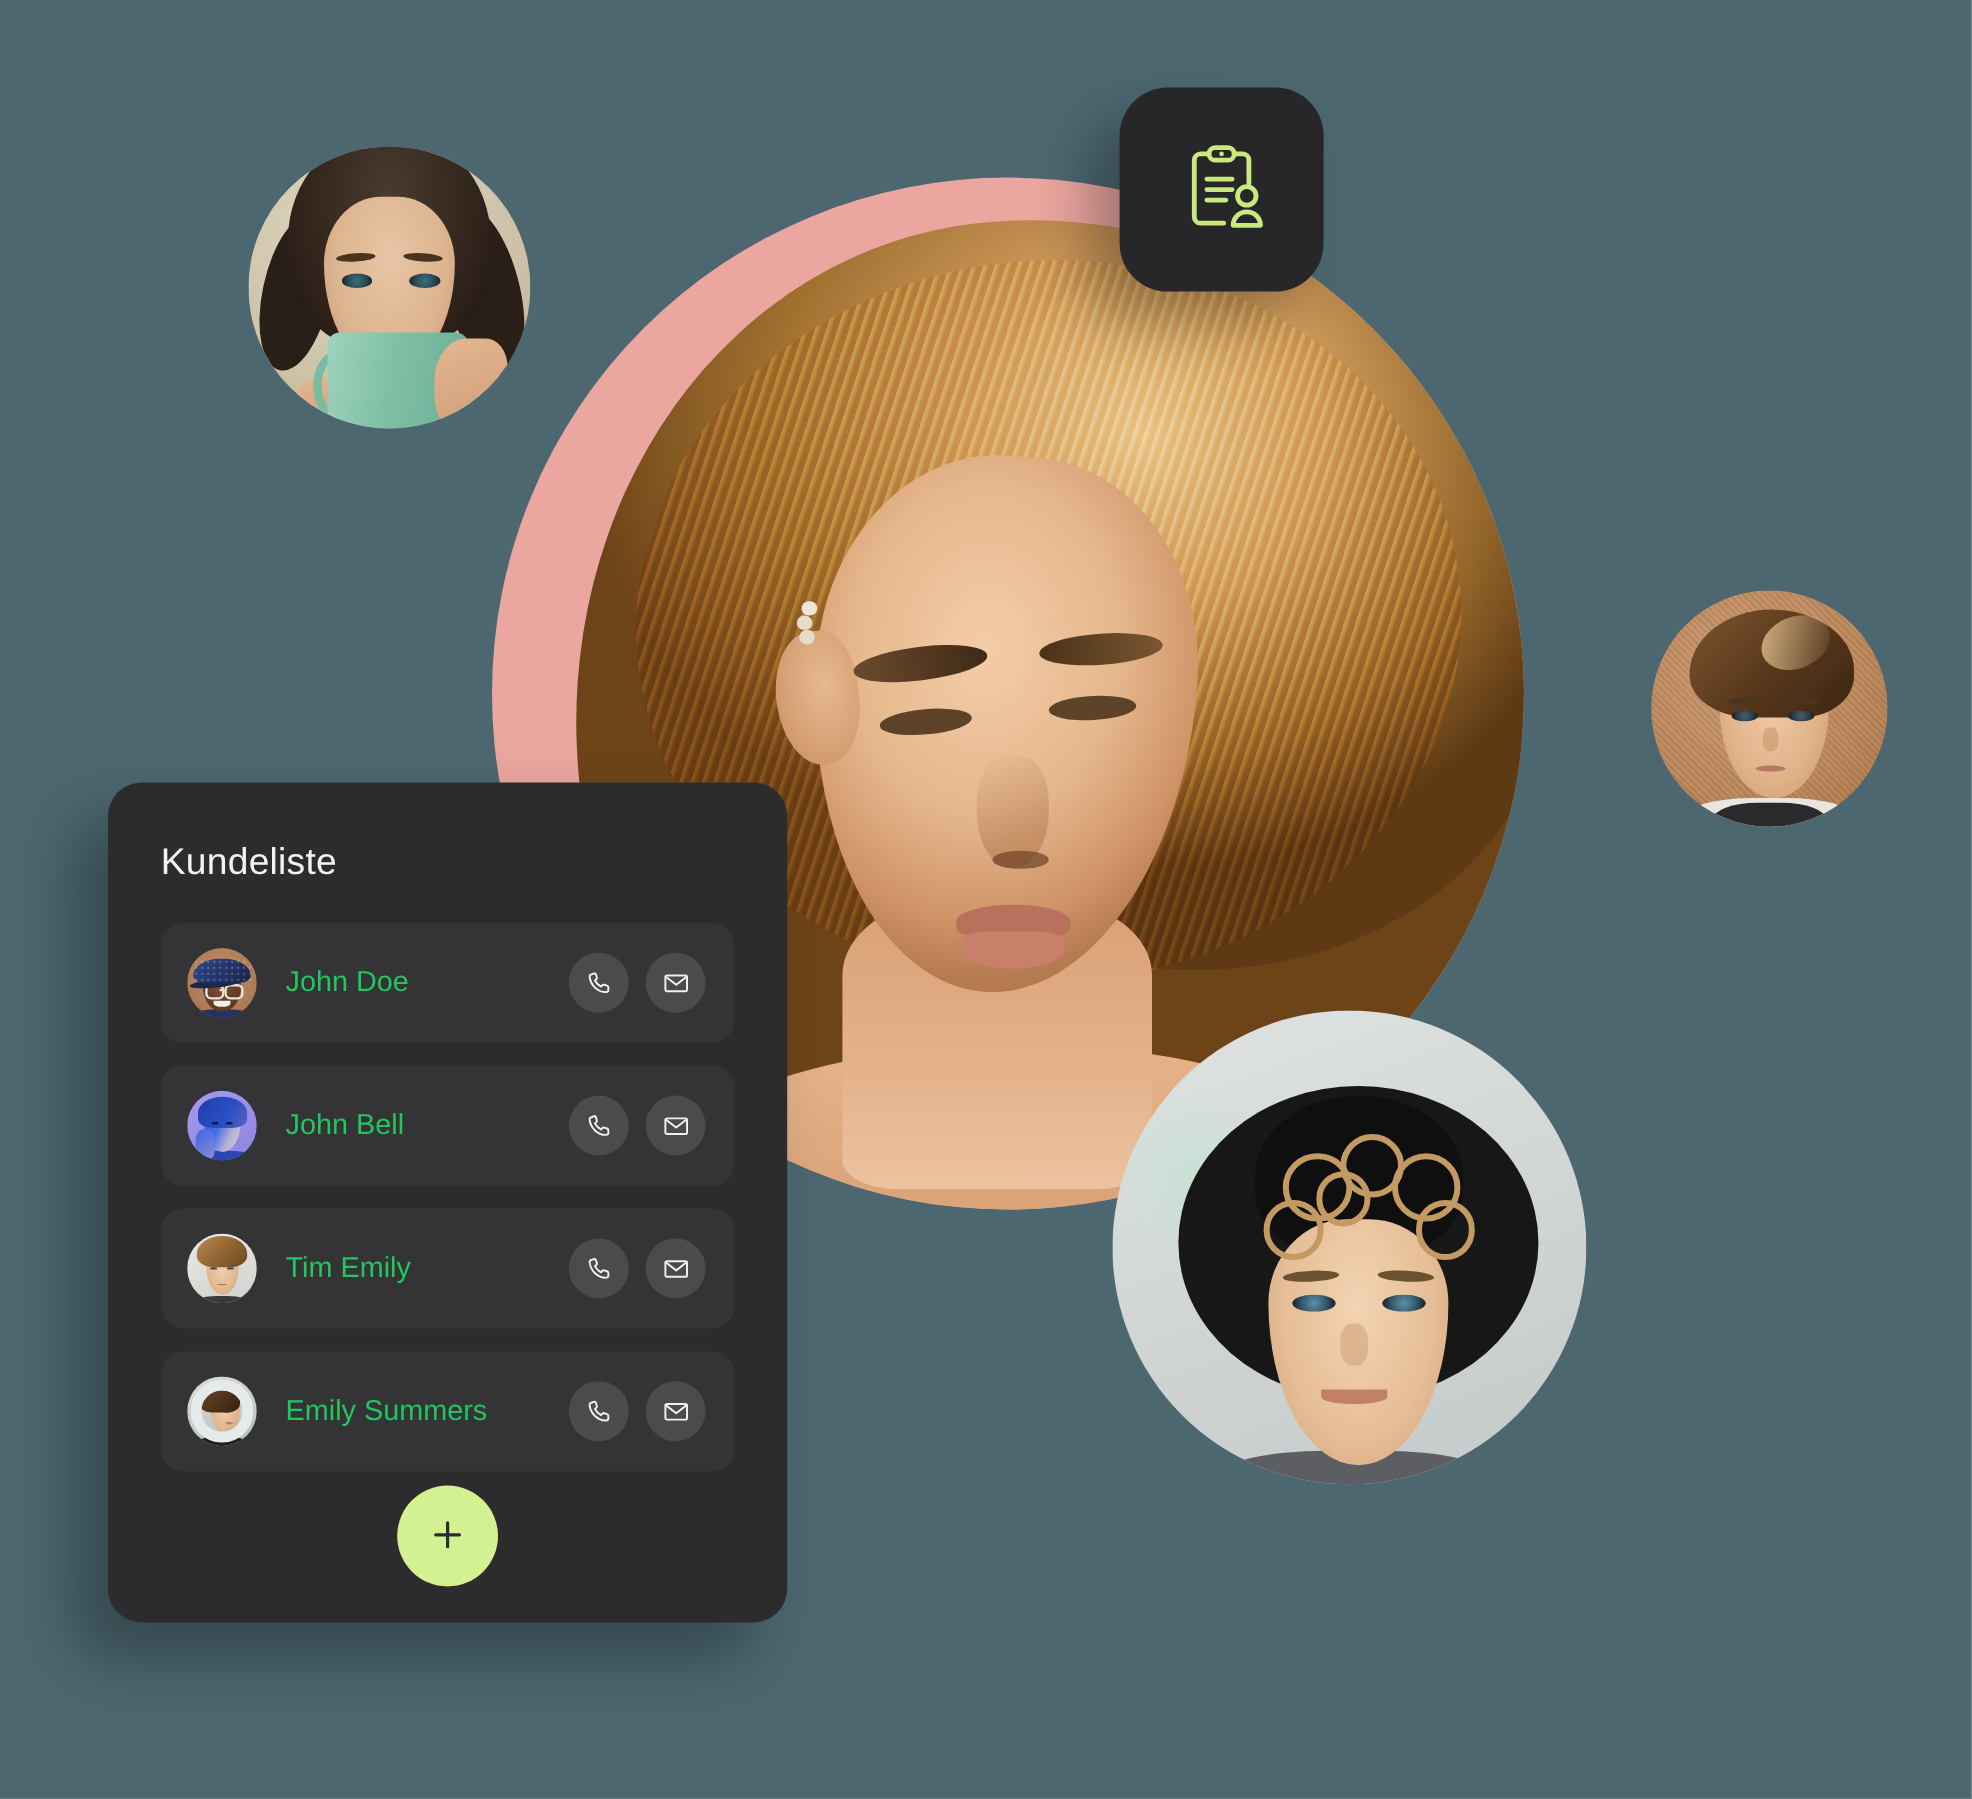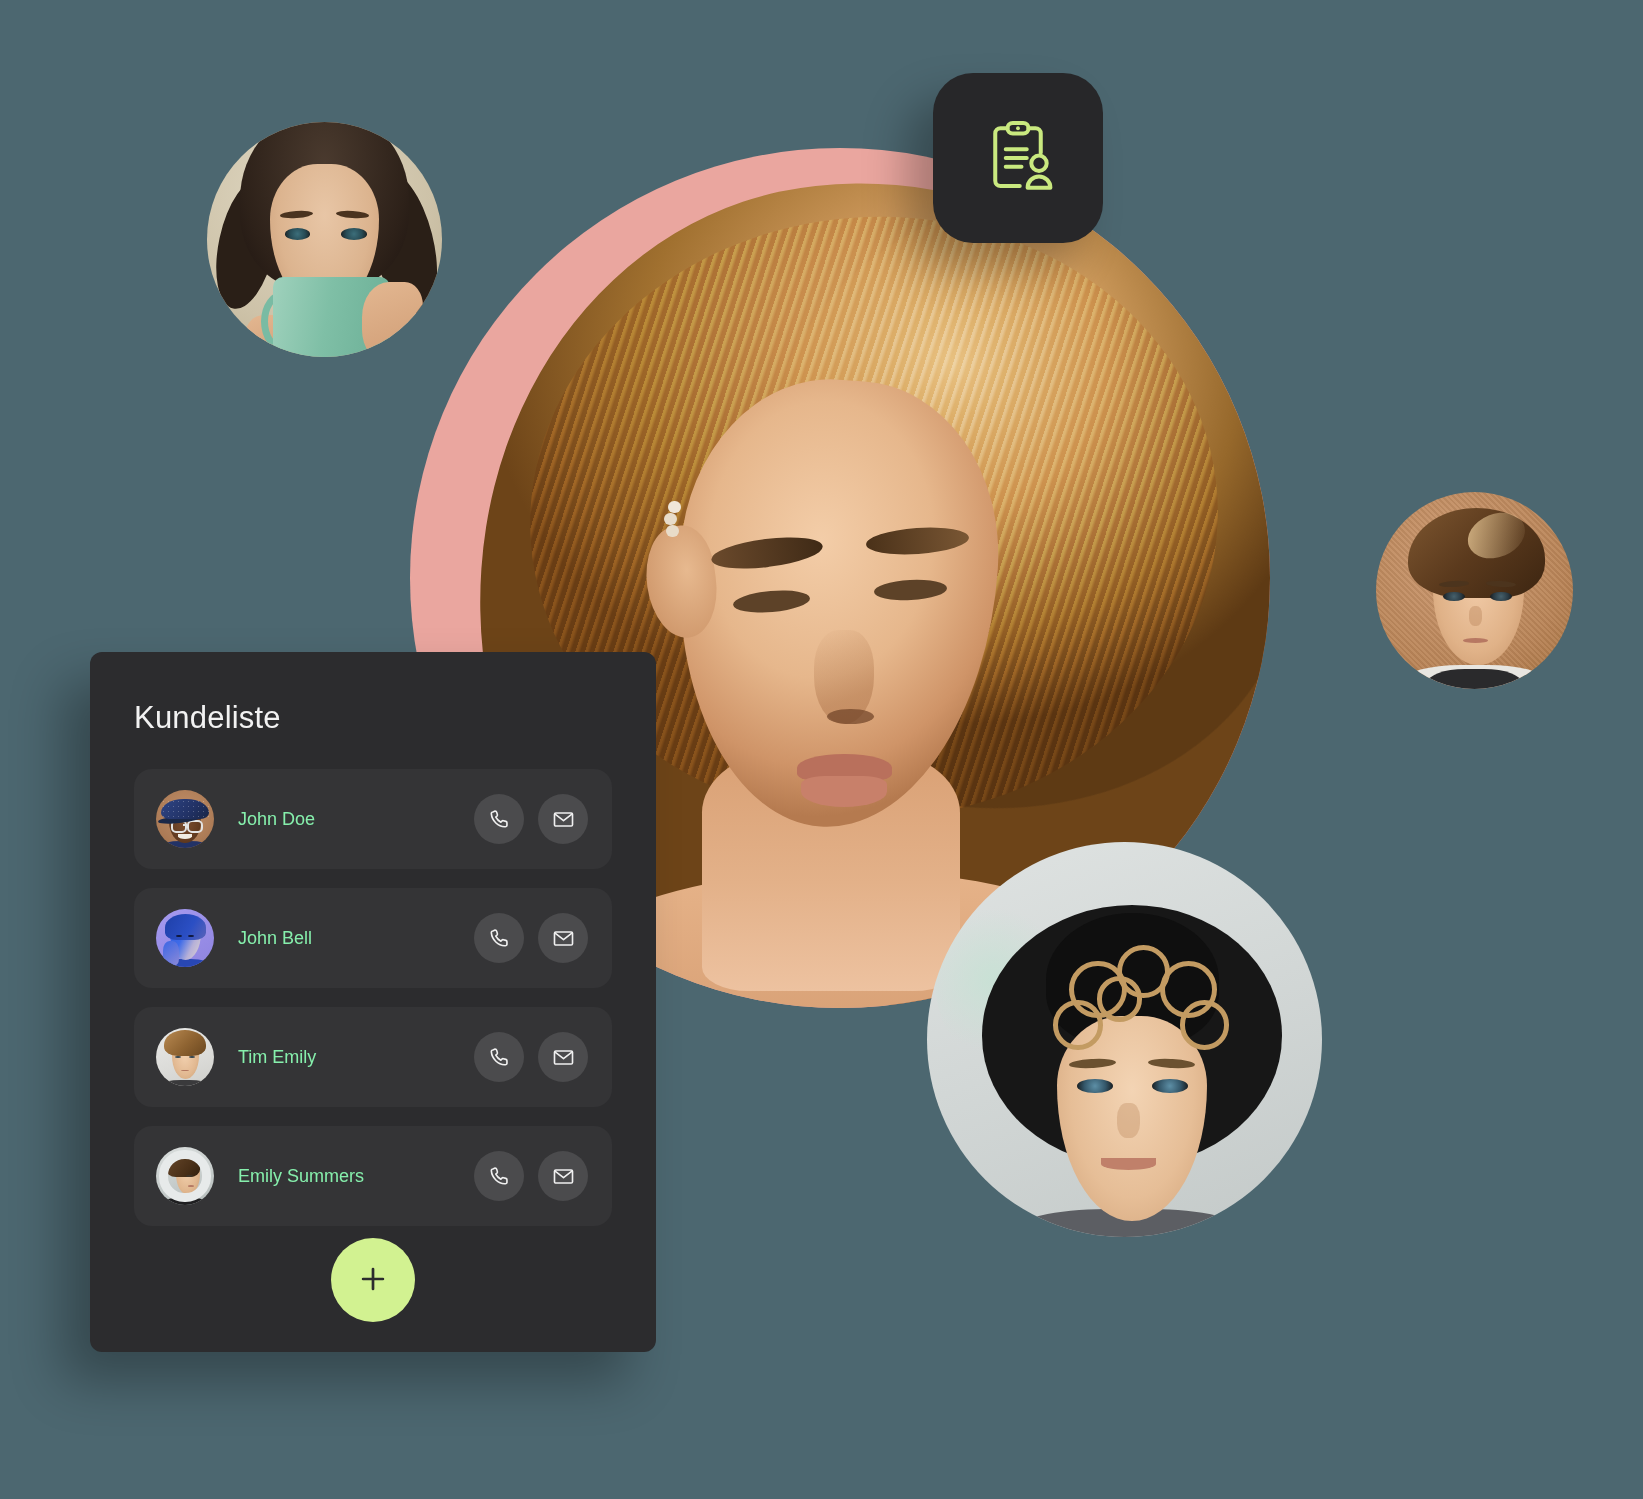--- a/index.html
+++ b/index.html
@@ -286,21 +286,21 @@
   .hat-shirt { position:absolute; left:22%; top:93%; width:58%; height:14%; border-radius:40% 40% 0 0; background:#5c5e63; }
 
   
   .card {
     position: absolute;
     left: 90px;
     top: 652px;
     width: 566px;
     height: 700px;
     background: #2c2c2e;
-    border-radius: 12px;
+    border-radius: 28px;
     box-shadow: -28px 30px 52px rgba(0,0,0,0.30);
     padding: 12px;
     box-sizing: border-box;
   }
   .card-title {
     position: absolute;
     left: 44px;
     top: 48px;
     font-size: 31px;
     font-weight: 400;
@@ -328,22 +328,22 @@
   .row-avatar {
     width: 58px;
     height: 58px;
     border-radius: 50%;
     overflow: hidden;
     position: relative;
     flex: 0 0 auto;
   }
   .row-name {
     margin-left: 24px;
-    font-size: 18px;
-    color: #86efac;
+    font-size: 24px;
+    color: #22c55e;
     font-weight: 400;
     flex: 1 1 auto;
     white-space: nowrap;
   }
   .row-actions {
     display: flex;
     gap: 14px;
     flex: 0 0 auto;
   }
   .act-btn {

